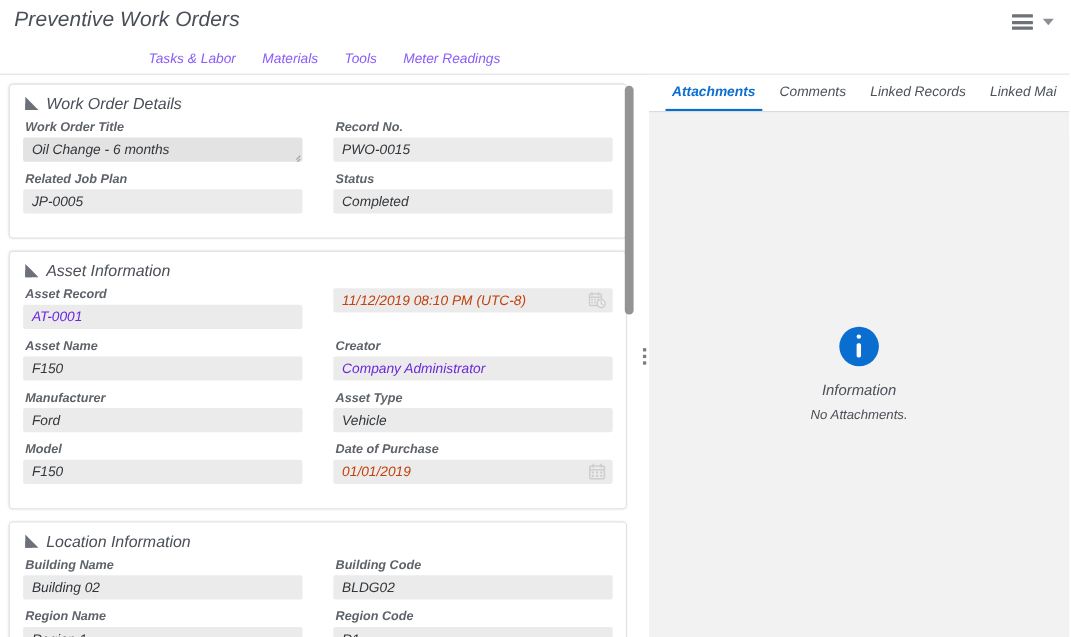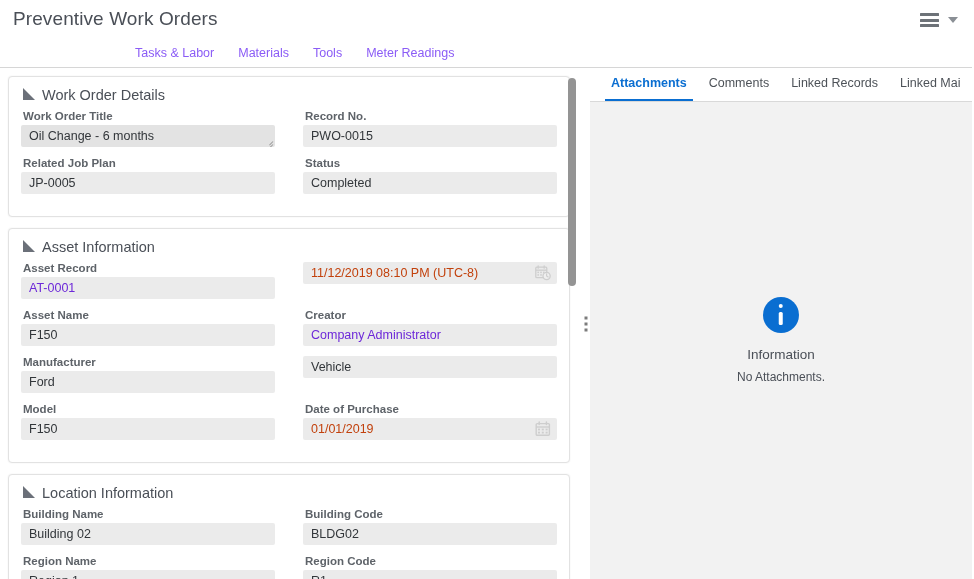--- a/index.html
+++ b/index.html
@@ -17,20 +17,21 @@
   }
 
   .app {
     position: relative;
     width: 972px;
     height: 579px;
     box-sizing: border-box;
     display: flex;
     flex-direction: column;
     background: #ffffff;
+    font-style: italic;
   }
 
   
   .header {
     position: relative;
     height: 42px;
     flex: 0 0 42px;
     background: #ffffff;
   }
   .page-title {
@@ -476,20 +477,21 @@
               </div>
               <div class="field">
                 <div class="field-label">Creator</div>
                 <div class="field-input link"><span>Company Administrator</span></div>
               </div>
               <div class="field">
                 <div class="field-label">Manufacturer</div>
                 <div class="field-input"><span>Ford</span></div>
               </div>
               <div class="field">
+                <div class="field-label">Asset Type</div>
                 <div class="field-input"><span>Vehicle</span></div>
               </div>
               <div class="field">
                 <div class="field-label">Model</div>
                 <div class="field-input"><span>F150</span></div>
               </div>
               <div class="field">
                 <div class="field-label">Date of Purchase</div>
                 <div class="field-input muted"><span>01/01/2019</span><svg class="fld-icon" viewBox="0 0 16 16">
                     <rect x="1.2" y="2.6" width="13.2" height="11.6" rx="1" fill="none" stroke="#c9c9c9" stroke-width="1.4"></rect>

